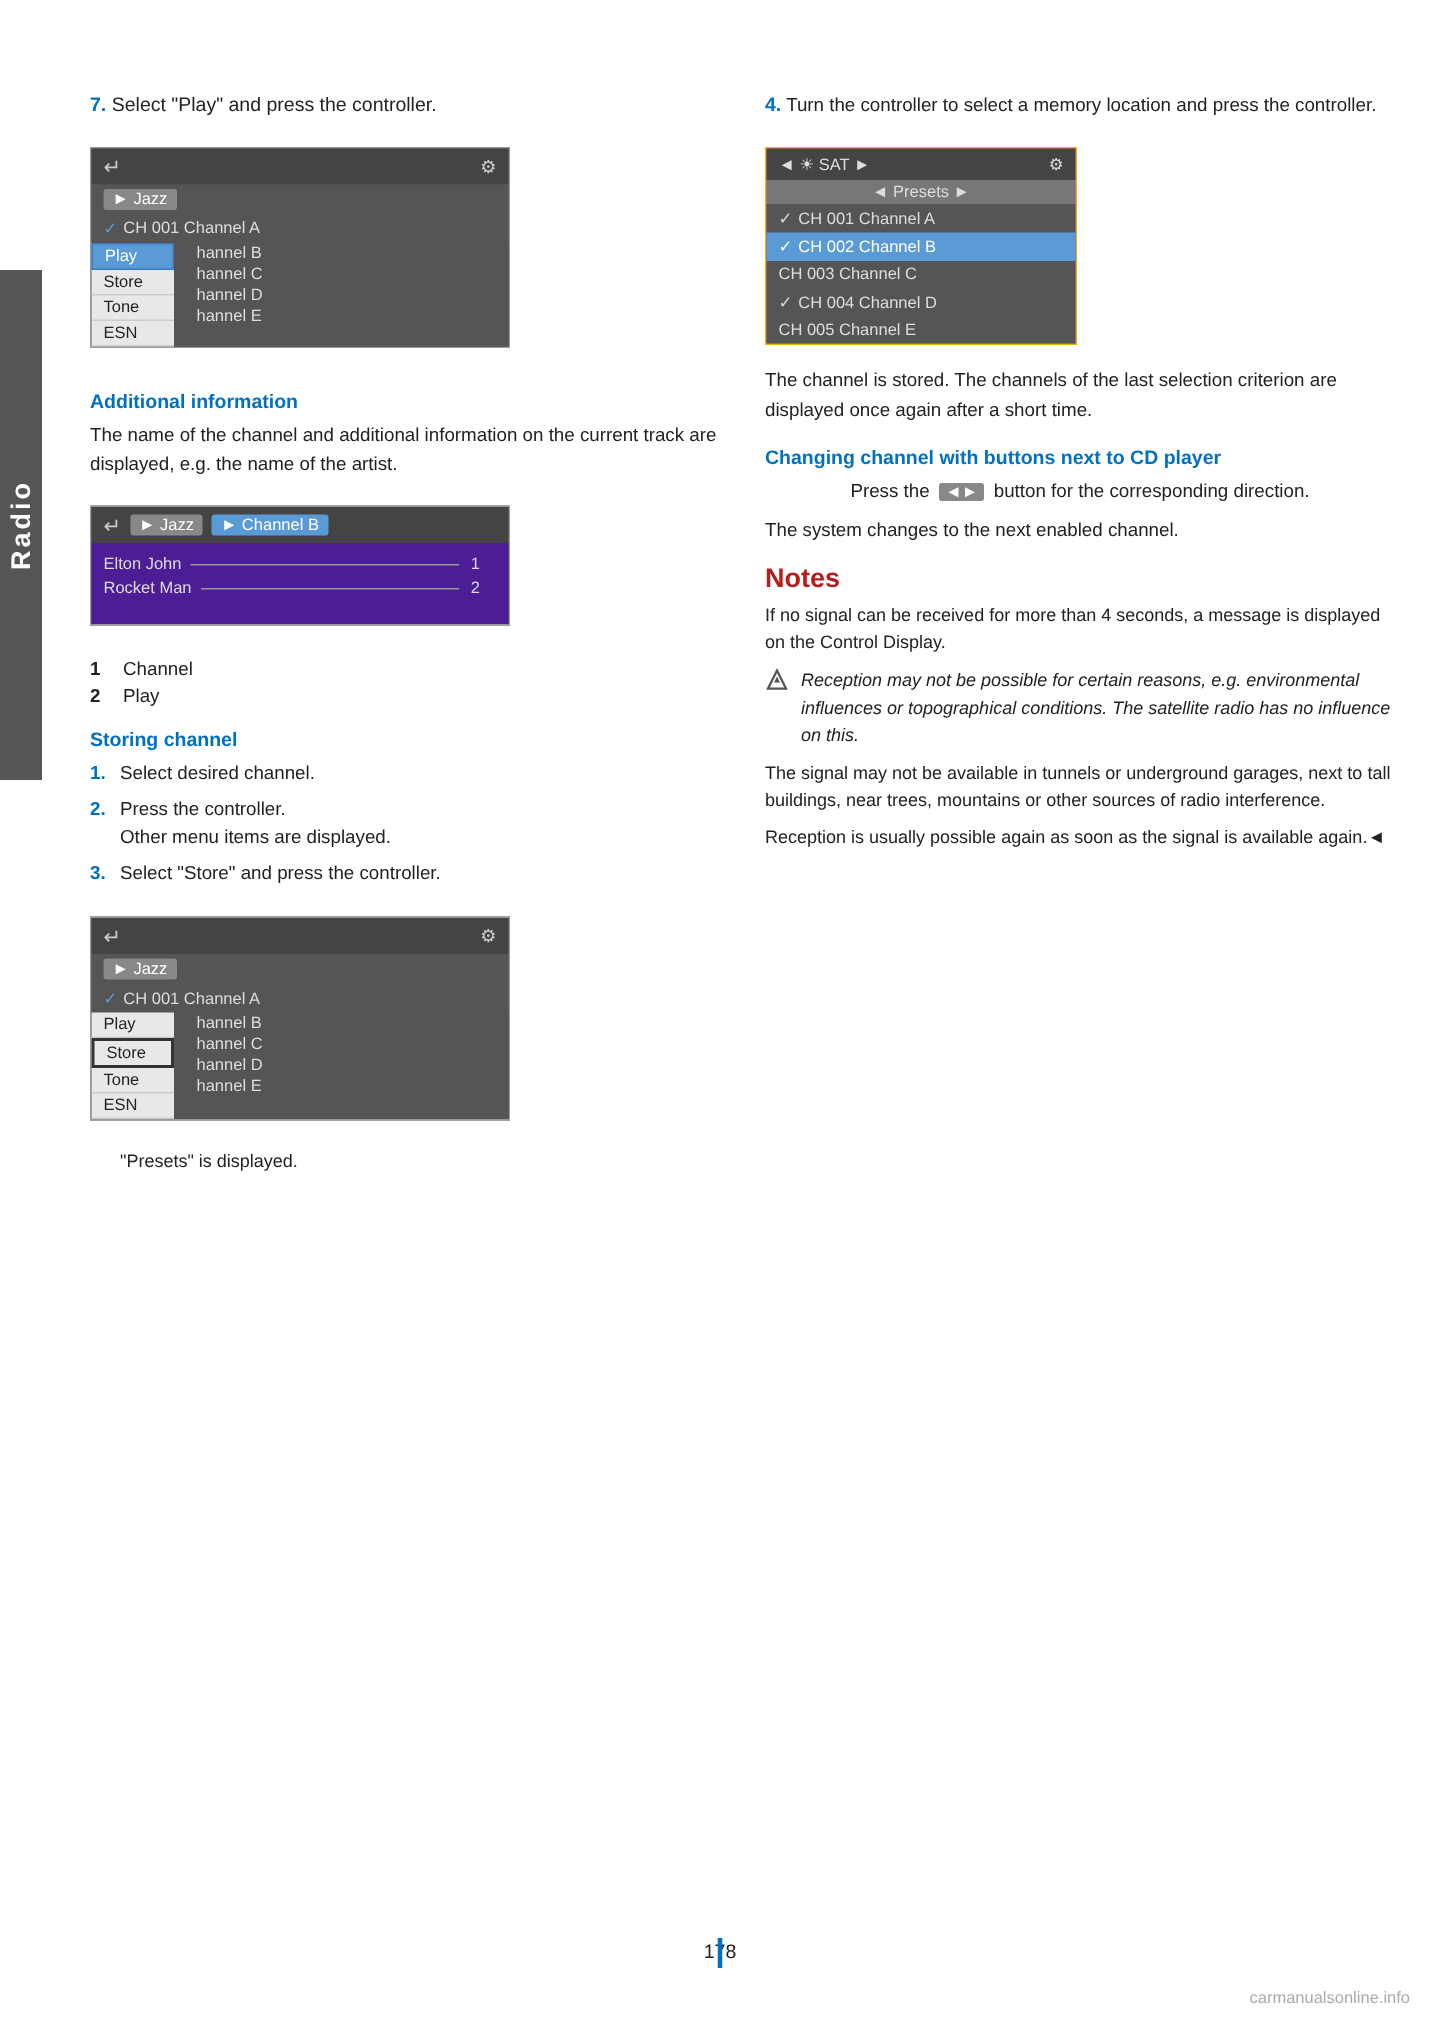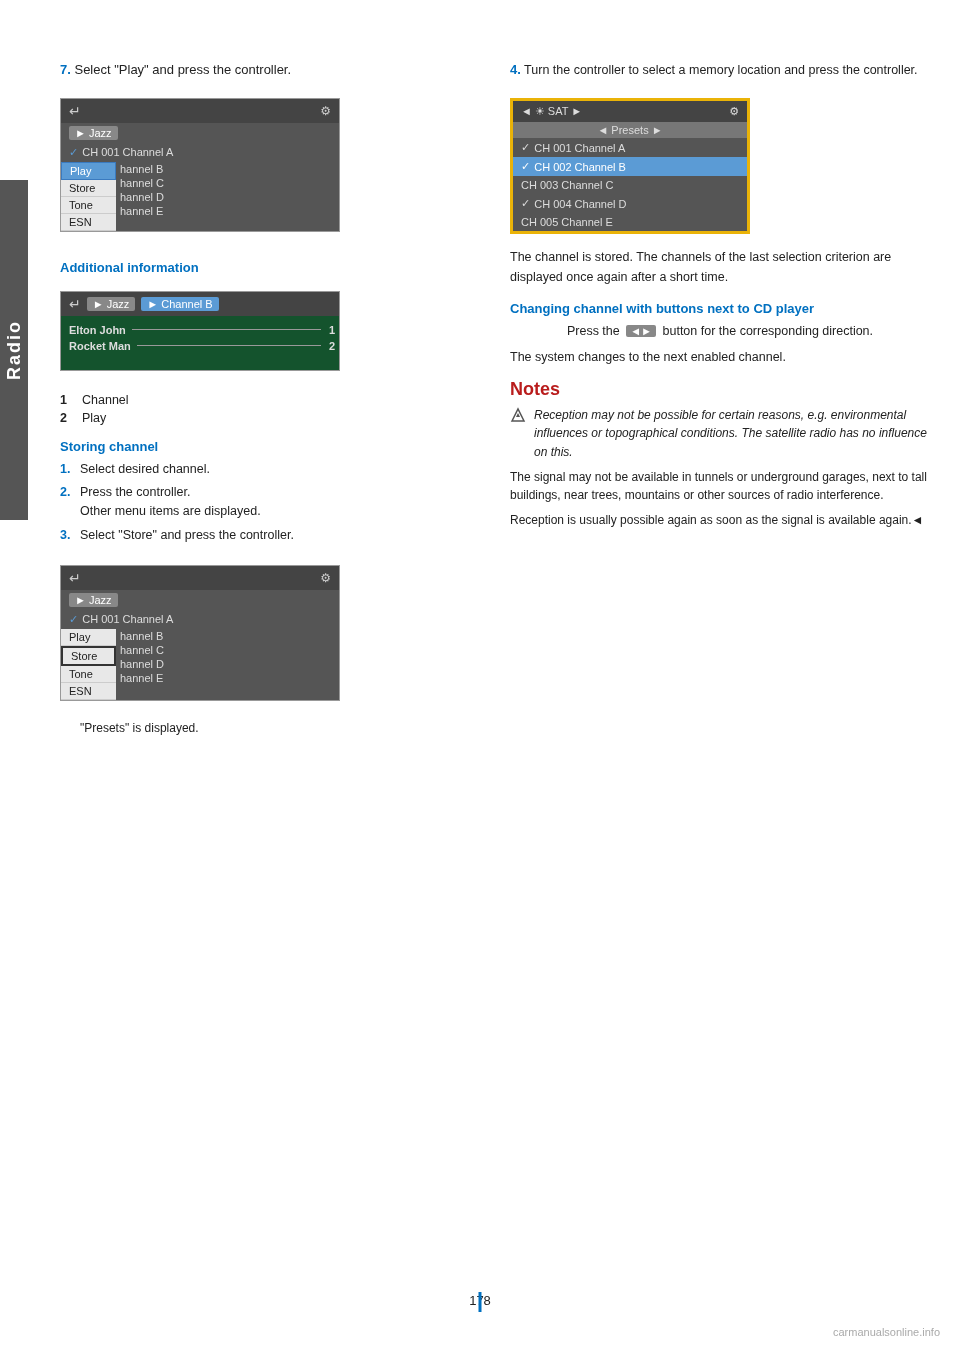--- a/index.html
+++ b/index.html
@@ -154,21 +154,21 @@
     }
 
     .menu-item.store-selected {
       background: #e8e8e8;
       color: #222;
       border: 2px solid #333;
     }
 
     .channels-right {
       flex: 1;
-      padding-left: 4px;
+      padding-left: 15px;
     }
 
     .channel-row-right {
       color: #ddd;
       font-size: 11px;
       padding: 1px 0;
     }
 
     
     .section-heading {
@@ -195,23 +195,22 @@
 
     .info-header {
       background: #444;
       padding: 4px 8px;
       display: flex;
       align-items: center;
       gap: 6px;
     }
 
     .info-body {
-      background: #14532d;
-      padding: 6px 4px 16px 8px;
-      font-weight: bold;
+      background: #4c1d95;
+      padding: 6px 19px 16px 8px;
     }
 
     .info-row {
       color: #ddd;
       font-size: 11px;
       padding: 2px 0;
       display: flex;
       align-items: center;
       gap: 6px;
     }
@@ -272,24 +271,24 @@
     }
 
     .right-section-body {
       font-size: 12.5px;
       line-height: 1.55;
       color: #222;
     }
 
     
     .sat-screen {
-      border: 3px solid #eab308;
+      border: 1px solid #eab308;
       background: #d946ef;
       margin: 10px 0 14px 0;
-      width: 240px;
+      width: 208px;
     }
 
     .sat-header {
       background: #444;
       padding: 4px 8px;
       display: flex;
       align-items: center;
       justify-content: space-between;
       color: #ddd;
       font-size: 11px;
@@ -441,20 +440,21 @@
             </div>
           </div>
         </div>
       </div>
     </div>
 
     
     <div class="section-heading">Additional information</div>
 
     
+    <div class="section-body">The name of the channel and additional information on the current track are displayed, e.g. the name of the artist.</div>
 
     
     <div class="screen-container">
       <div class="info-screen">
         <div class="info-header">
           <span class="back-arrow">↵</span>
           <span class="screen-jazz-label">► Jazz</span>
           <span class="screen-channel-label">► Channel B</span>
         </div>
         <div class="info-body">
@@ -596,20 +596,21 @@
       <span>Press the</span>
       <span style="background:#888; color:#fff; padding:0 4px; font-size:11px; border-radius:2px; margin:0 3px;">◄►</span>
       <span>button for the corresponding direction.</span>
     </div>
     <div class="right-section-body" style="margin-bottom:12px;">The system changes to the next enabled channel.</div>
 
     
     <div class="notes-heading">Notes</div>
 
     
+    <div class="note-body">If no signal can be received for more than 4 seconds, a message is displayed on the Control Display.</div>
 
     
     <div class="triangle-note">
       <div class="triangle-icon">
         <svg viewBox="0 0 16 16" xmlns="http://www.w3.org/2000/svg">
           <polygon points="2,14 8,2 14,14" fill="none" stroke="#555" stroke-width="1.5"></polygon>
           <polygon points="6,10 8,6 10,10" fill="#555"></polygon>
         </svg>
       </div>
       <div class="note-body" style="margin:0;font-style:italic;">Reception may not be possible for certain reasons, e.g. environmental influences or topographical conditions. The satellite radio has no influence on this.</div>

